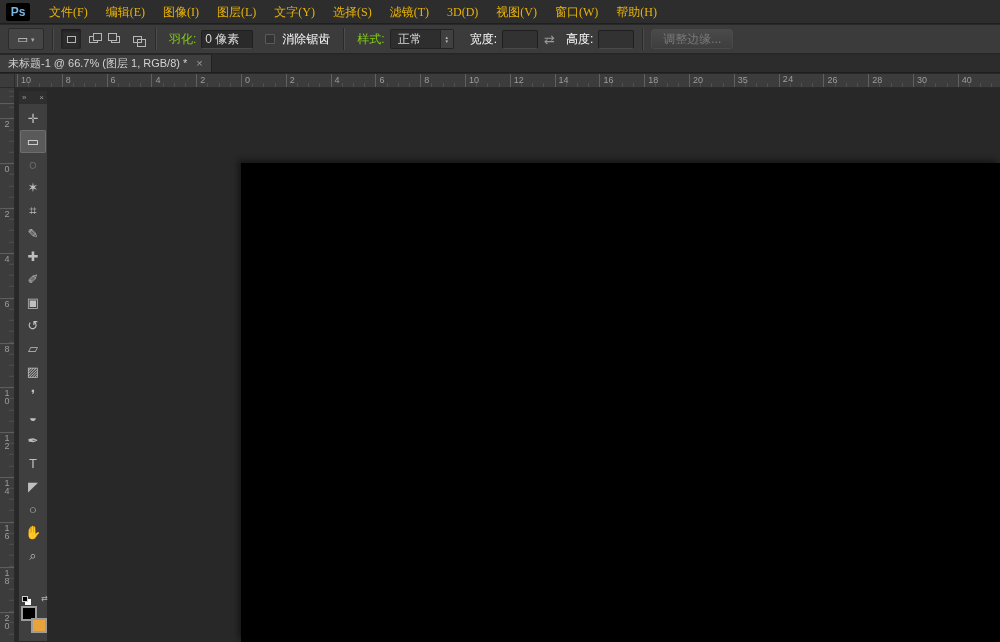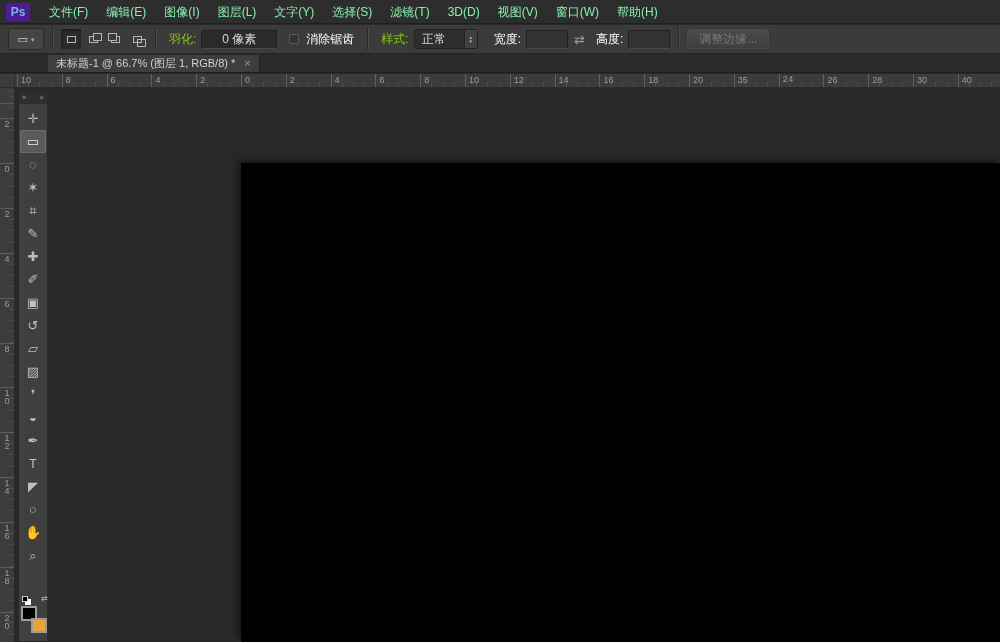--- a/index.html
+++ b/index.html
@@ -3,25 +3,25 @@
 <meta charset="utf-8">
 <style>
   * { margin:0; padding:0; box-sizing:border-box; }
   body { background:#1b1b1b; font-family:"Liberation Sans","DejaVu Sans",sans-serif; }
   .app { position:relative; width:1000px; height:642px; background:#282828; overflow:hidden;
          color:#d8d8d8; font-size:12px; user-select:none; }
 
   
   .menubar { position:absolute; top:0; left:0; right:0; height:24px; background:#2d2d2d;
              border-bottom:1px solid #1f1f1f; display:flex; align-items:center; }
-  .ps-logo { width:24px; height:18px; margin:0 10px 0 6px; background:#4c1d95; color:#7ab6e0;
+  .ps-logo { width:24px; height:18px; margin:0 10px 0 6px; background:#000000; color:#7ab6e0;
              font-weight:bold; font-size:12px; display:flex; align-items:center; justify-content:center;
              border-radius:2px; }
   .menu-items { display:flex; height:100%; }
-  .menu-item { padding:12px 9px; display:flex; align-items:center; color:#86efac; cursor:default; }
+  .menu-item { padding:12px 9px; display:flex; align-items:center; color:#eab308; cursor:default;font-family:Liberation Serif, serif; }
 
   
   .optionsbar { position:absolute; top:25px; left:0; right:0; height:29px; background:#3b3b3b;
                 border-bottom:1px solid #262626; display:flex; align-items:center; }
   .tool-preset { margin-left:8px; width:36px; height:22px; background:#454545; border:1px solid #2b2b2b;
                  border-radius:2px; display:flex; align-items:center; justify-content:center; gap:3px; }
   .tp-glyph { color:#cfcfcf; font-size:11px; line-height:1; }
   .tp-arrow { font-size:7px; color:#a8a8a8; line-height:1; }
   .sep { width:1px; height:22px; background:#2a2a2a; margin:0 8px; box-shadow:1px 0 0 #4c4c4c; }
   .mode-btns { display:flex; gap:2px; }
@@ -31,37 +31,37 @@
   .mi-add::after { content:""; position:absolute; left:3px; top:-4px; width:7px; height:6px;
                    border:1px solid #b5b5b5; background:#3b3b3b; }
   .mi-sub::after { content:""; position:absolute; left:-4px; top:-4px; width:7px; height:6px;
                    border:1px solid #b5b5b5; background:#3b3b3b; }
   .mi-int::after { content:""; position:absolute; left:3px; top:2px; width:7px; height:6px;
                    border:1px solid #b5b5b5; }
   .opt-label { color:#84cc16; margin:0 5px; white-space:nowrap; }
   .opt-label.dim { color:#ffffff; }
   .opt-input { height:19px; min-width:52px; background:#2a2a2a; border:1px solid #1f1f1f;
                border-bottom-color:#4a4a4a; border-radius:2px; color:#d8d8d8; display:flex;
-               align-items:center; padding:0 20px; }
+               align-items:center; padding:0 3px; }
   .opt-input.small { min-width:36px; background:#323232; }
   .checkbox { width:10px; height:10px; border:1px solid #5a5a5a; background:#333333;
               display:inline-block; margin:0 2px 0 2px; border-radius:1px; }
   .dropdown { height:20px; width:64px; background:#2e2e2e; border:1px solid #222222; border-radius:2px;
               position:relative; display:flex; align-items:center; padding-left:7px; color:#d8d8d8; }
   .spinner { position:absolute; right:0; top:0; bottom:0; width:13px; background:#404040;
              border-left:1px solid #232323; display:flex; flex-direction:column; align-items:center;
              justify-content:center; font-size:5px; line-height:4px; color:#bdbdbd; }
   .swap { color:#9a9a9a; font-size:13px; margin:0 6px; }
   .btn { height:20px; padding:8px 11px; border:1px solid #565656; border-radius:3px; display:flex;
          align-items:center; background:linear-gradient(#4a4a4a,#3e3e3e); color:#cfcfcf; white-space:nowrap; }
   .btn.disabled { color:#7a7a7a; border-color:#4a4a4a; }
 
   
   .tabbar { position:absolute; top:55px; left:0; right:0; height:18px; background:#2c2c2c;
-            border-bottom:1px solid #1e1e1e; display:flex;padding-left:48px; }
+            border-bottom:1px solid #1e1e1e; display:flex; }
   .doc-tab { background:#3e3e3e; border-right:1px solid #202020; padding:0 8px; display:flex;
              align-items:center; gap:9px; font-size:11px; color:#d2d2d2; }
   .tab-close { color:#9a9a9a; font-size:11px; line-height:1; }
 
   
   .ruler-corner { position:absolute; top:74px; left:0; width:15px; height:14px; background:#3c3c3c;
                   border-right:1px solid #2a2a2a; border-bottom:1px solid #2a2a2a; }
   .hruler { position:absolute; top:74px; left:15px; right:0; height:14px; background:#3c3c3c;
             border-bottom:1px solid #2a2a2a; overflow:hidden; }
   .hruler::before { content:""; position:absolute; left:0; right:0; top:9px; bottom:0;

